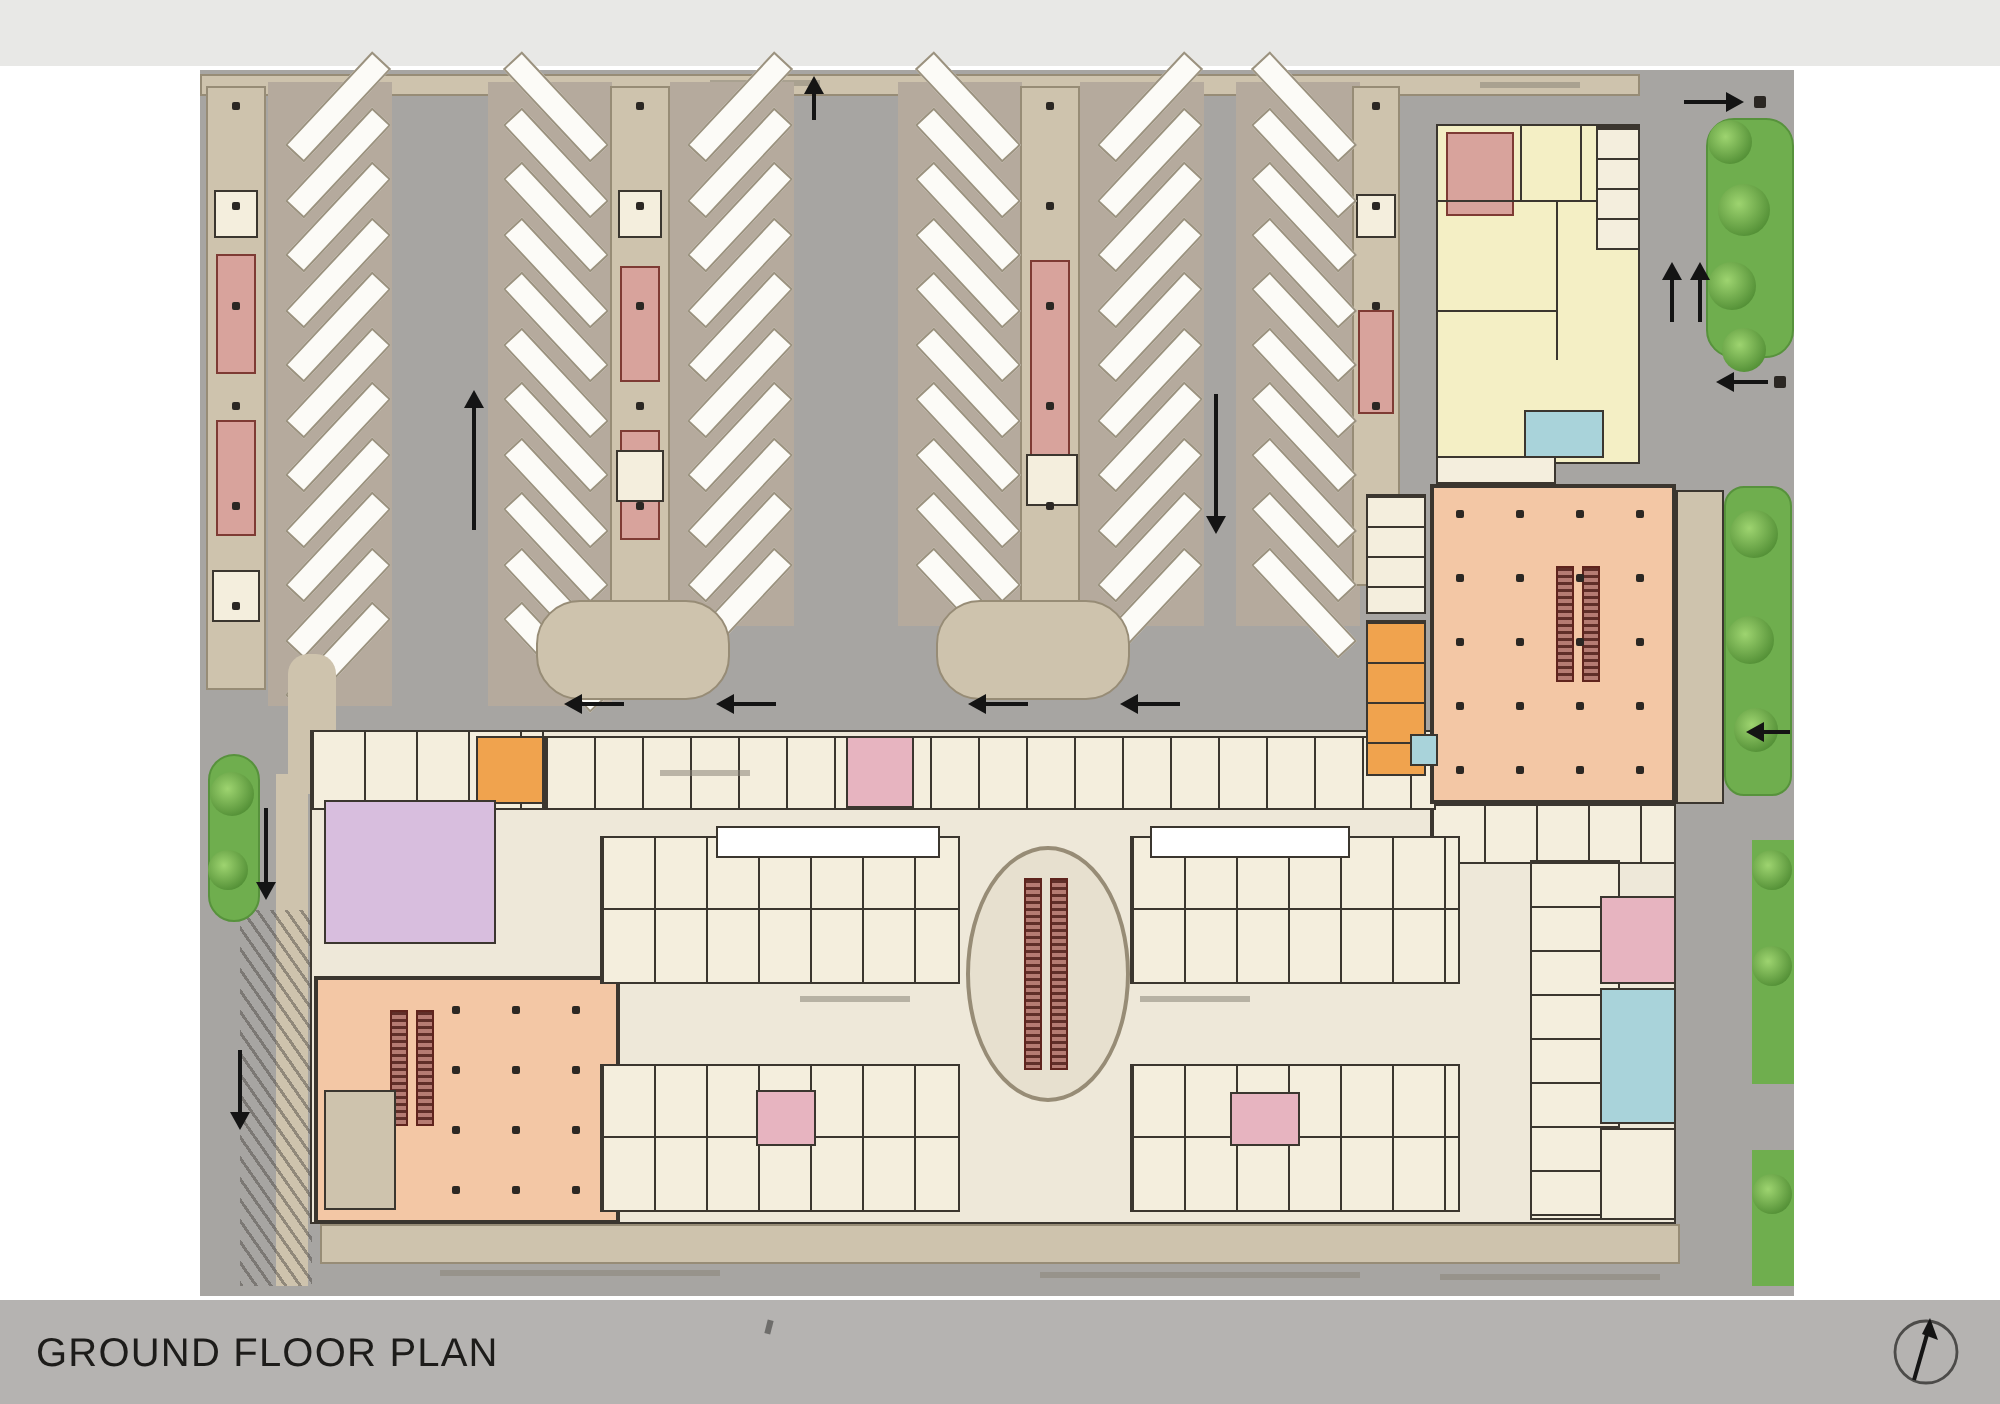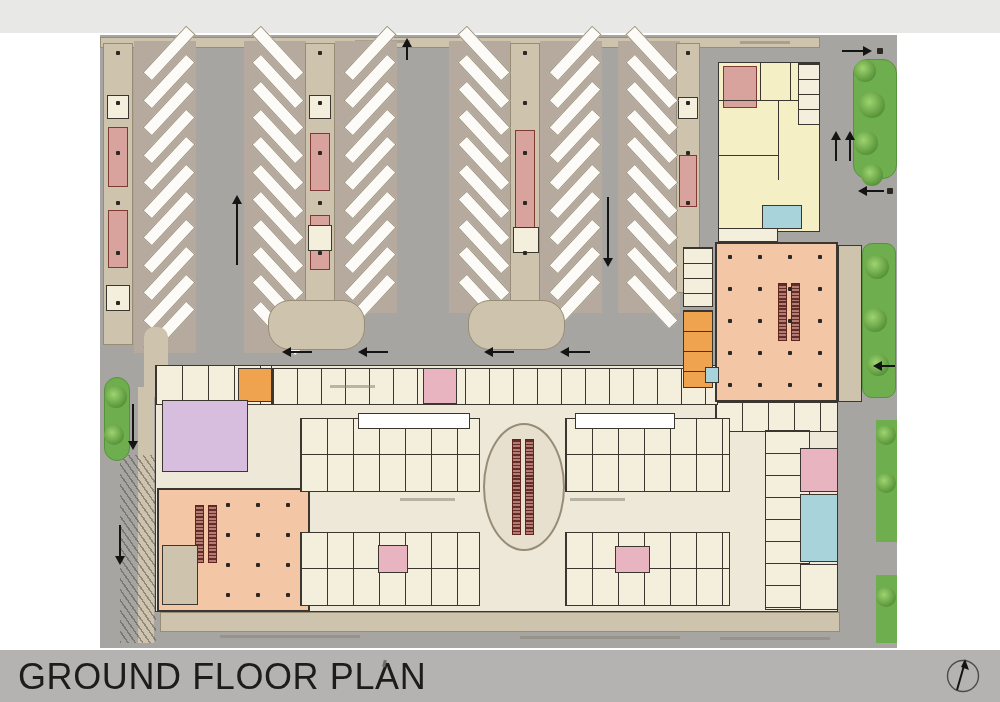--- a/index.html
+++ b/index.html
@@ -3,21 +3,21 @@
 <meta charset="utf-8">
 <style>
   html,body{margin:0;padding:0;background:#ffffff;}
   body{width:1000px;height:702px;position:relative;overflow:hidden;
        font-family:"Liberation Sans",sans-serif;}
   .el{position:absolute;box-sizing:border-box;}
   #topstrip{position:absolute;left:0;top:0;width:1000px;height:33px;background:#e8e8e6;}
   #plan{position:absolute;background:transparent;}
   #titlebar{position:absolute;left:0;top:650px;width:1000px;height:52px;background:#b5b3b1;}
   #title{position:absolute;left:18px;top:0;height:52px;line-height:54px;
-         font-size:36px;letter-spacing:.6px;color:#1d1c1a;font-weight:500;}
+         font-size:20px;letter-spacing:.6px;color:#1d1c1a;font-weight:500;}
   #tick{position:absolute;left:383px;top:10px;width:3px;height:7px;background:#6e6d6b;transform:rotate(14deg);}
   #compass{position:absolute;right:14px;top:3px;}
   .hatch-diag{background-image:repeating-linear-gradient(45deg,rgba(70,40,50,.5) 0 1px,transparent 1px 4px);}
   .hatch-h{background-image:repeating-linear-gradient(180deg,rgba(95,65,45,.4) 0 1px,transparent 1px 4px);}
   .hatch-v{background-image:repeating-linear-gradient(90deg,rgba(120,105,80,.5) 0 1px,transparent 1px 4px);}
   .hatch-ramp{background-image:repeating-linear-gradient(180deg,rgba(130,40,30,.55) 0 1.5px,transparent 1.5px 4.5px);}
   .hatch-cross{background-image:repeating-linear-gradient(55deg,rgba(70,65,60,.45) 0 1.5px,transparent 1.5px 6px);}
   .esc{background-color:#a26a62;border:1px solid #5f241d;
        background-image:repeating-linear-gradient(180deg,rgba(60,15,10,.65) 0 1.5px,rgba(210,150,140,.4) 1.5px 3.5px);}
   .xbox{background-image:

